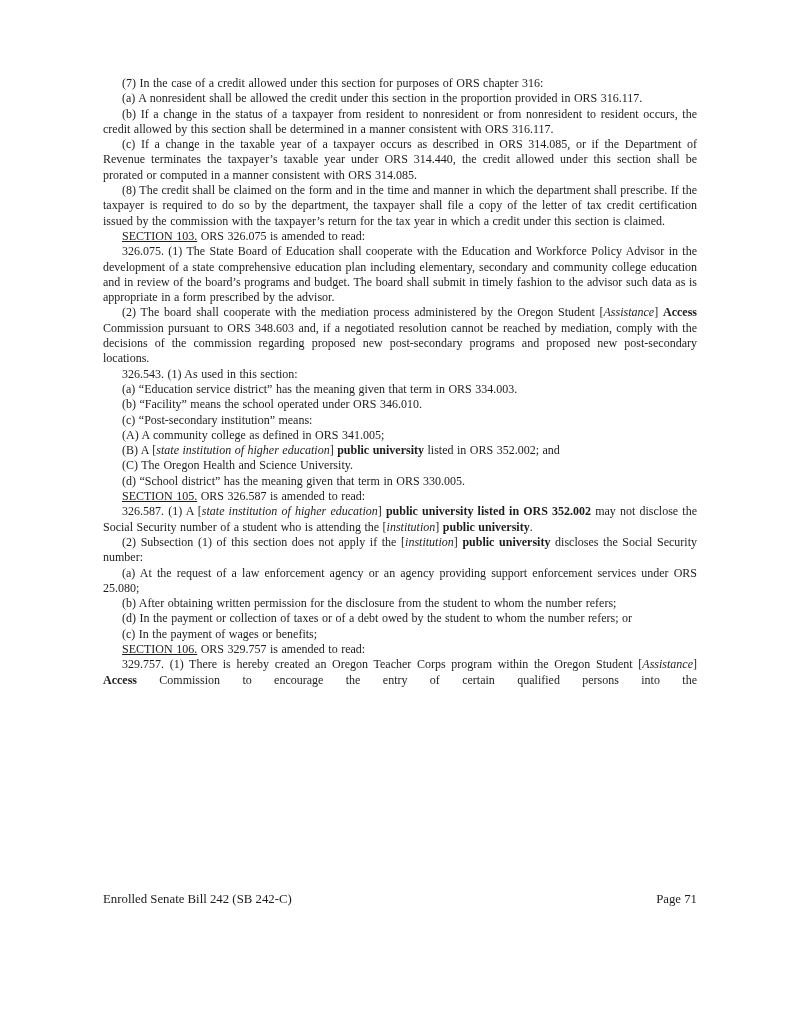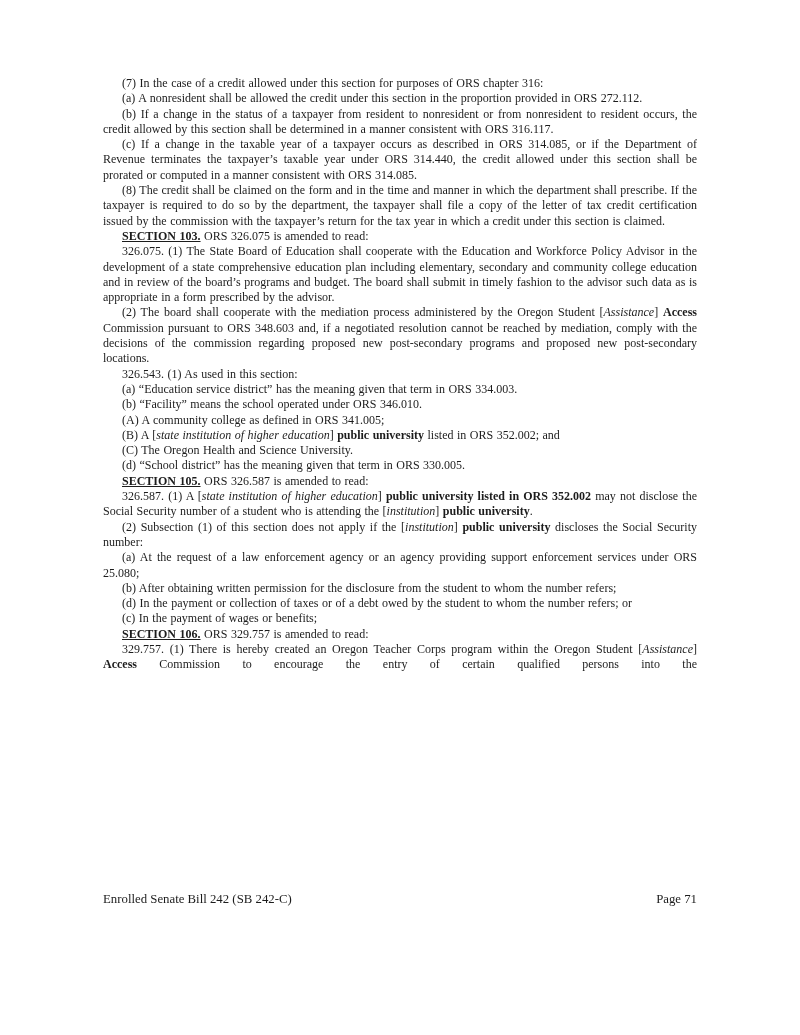--- a/index.html
+++ b/index.html
@@ -28,49 +28,50 @@
     text-align: justify;
     font-size: 12px;
     line-height: 15.3px;
     word-spacing: 0.5px;
   }
   .para.cut {
     text-align-last: justify;
   }
   .run-b { font-weight: bold; }
   .run-i { font-style: italic; }
-  .run-bu { font-weight: bold; text-decoration: underline; }
+  .run-bu { font-weight: normal; text-decoration: underline; }
   .footer {
     position: absolute;
     left: 103px;
     top: 892px;
     width: 594px;
     display: flex;
     justify-content: space-between;
     font-size: 12.8px;
     line-height: 15.3px;
     gap: 45px;
   }
 </style>
 </head>
 <body>
 
 <div class="page">
   <div class="content">
       <p class="para"><span>(7) In the case of a credit allowed under this section for purposes of ORS chapter 316:</span></p>
-      <p class="para"><span>(a) A nonresident shall be allowed the credit under this section in the proportion provided in ORS 272.112.</span></p>
+      <p class="para"><span>(a) A nonresident shall be allowed the credit under this section in the proportion provided in ORS 316.117.</span></p>
       <p class="para"><span>(b) If a change in the status of a taxpayer from resident to nonresident or from nonresident to resident occurs, the credit allowed by this section shall be determined in a manner consistent with ORS 316.117.</span></p>
       <p class="para"><span>(c) If a change in the taxable year of a taxpayer occurs as described in ORS 314.085, or if the Department of Revenue terminates the taxpayer’s taxable year under ORS 314.440, the credit allowed under this section shall be prorated or computed in a manner consistent with ORS 314.085.</span></p>
       <p class="para"><span>(8) The credit shall be claimed on the form and in the time and manner in which the department shall prescribe. If the taxpayer is required to do so by the department, the taxpayer shall file a copy of the letter of tax credit certification issued by the commission with the taxpayer’s return for the tax year in which a credit under this section is claimed.</span></p>
       <p class="para"><span class="run-bu">SECTION 103.</span><span> ORS 326.075 is amended to read:</span></p>
       <p class="para"><span>326.075. (1) The State Board of Education shall cooperate with the Education and Workforce Policy Advisor in the development of a state comprehensive education plan including elementary, secondary and community college education and in review of the board’s programs and budget. The board shall submit in timely fashion to the advisor such data as is appropriate in a form prescribed by the advisor.</span></p>
       <p class="para"><span>(2) The board shall cooperate with the mediation process administered by the Oregon Student [</span><span class="run-i">Assistance</span><span>] </span><span class="run-b">Access</span><span> Commission pursuant to ORS 348.603 and, if a negotiated resolution cannot be reached by mediation, comply with the decisions of the commission regarding proposed new post-secondary programs and proposed new post-secondary locations.</span></p>
       <p class="para"><span>326.543. (1) As used in this section:</span></p>
       <p class="para"><span>(a) “Education service district” has the meaning given that term in ORS 334.003.</span></p>
       <p class="para"><span>(b) “Facility” means the school operated under ORS 346.010.</span></p>
+      <p class="para"><span>(c) “Post-secondary institution” means:</span></p>
       <p class="para"><span>(A) A community college as defined in ORS 341.005;</span></p>
       <p class="para"><span>(B) A [</span><span class="run-i">state institution of higher education</span><span>] </span><span class="run-b">public university</span><span> listed in ORS 352.002; and</span></p>
       <p class="para"><span>(C) The Oregon Health and Science University.</span></p>
       <p class="para"><span>(d) “School district” has the meaning given that term in ORS 330.005.</span></p>
       <p class="para"><span class="run-bu">SECTION 105.</span><span> ORS 326.587 is amended to read:</span></p>
       <p class="para"><span>326.587. (1) A [</span><span class="run-i">state institution of higher education</span><span>] </span><span class="run-b">public university listed in ORS 352.002</span><span> may not disclose the Social Security number of a student who is attending the [</span><span class="run-i">institution</span><span>] </span><span class="run-b">public university</span><span>.</span></p>
       <p class="para"><span>(2) Subsection (1) of this section does not apply if the [</span><span class="run-i">institution</span><span>] </span><span class="run-b">public university</span><span> discloses the Social Security number:</span></p>
       <p class="para"><span>(a) At the request of a law enforcement agency or an agency providing support enforcement services under ORS 25.080;</span></p>
       <p class="para"><span>(b) After obtaining written permission for the disclosure from the student to whom the number refers;</span></p>
       <p class="para"><span>(d) In the payment or collection of taxes or of a debt owed by the student to whom the number refers; or</span></p>

